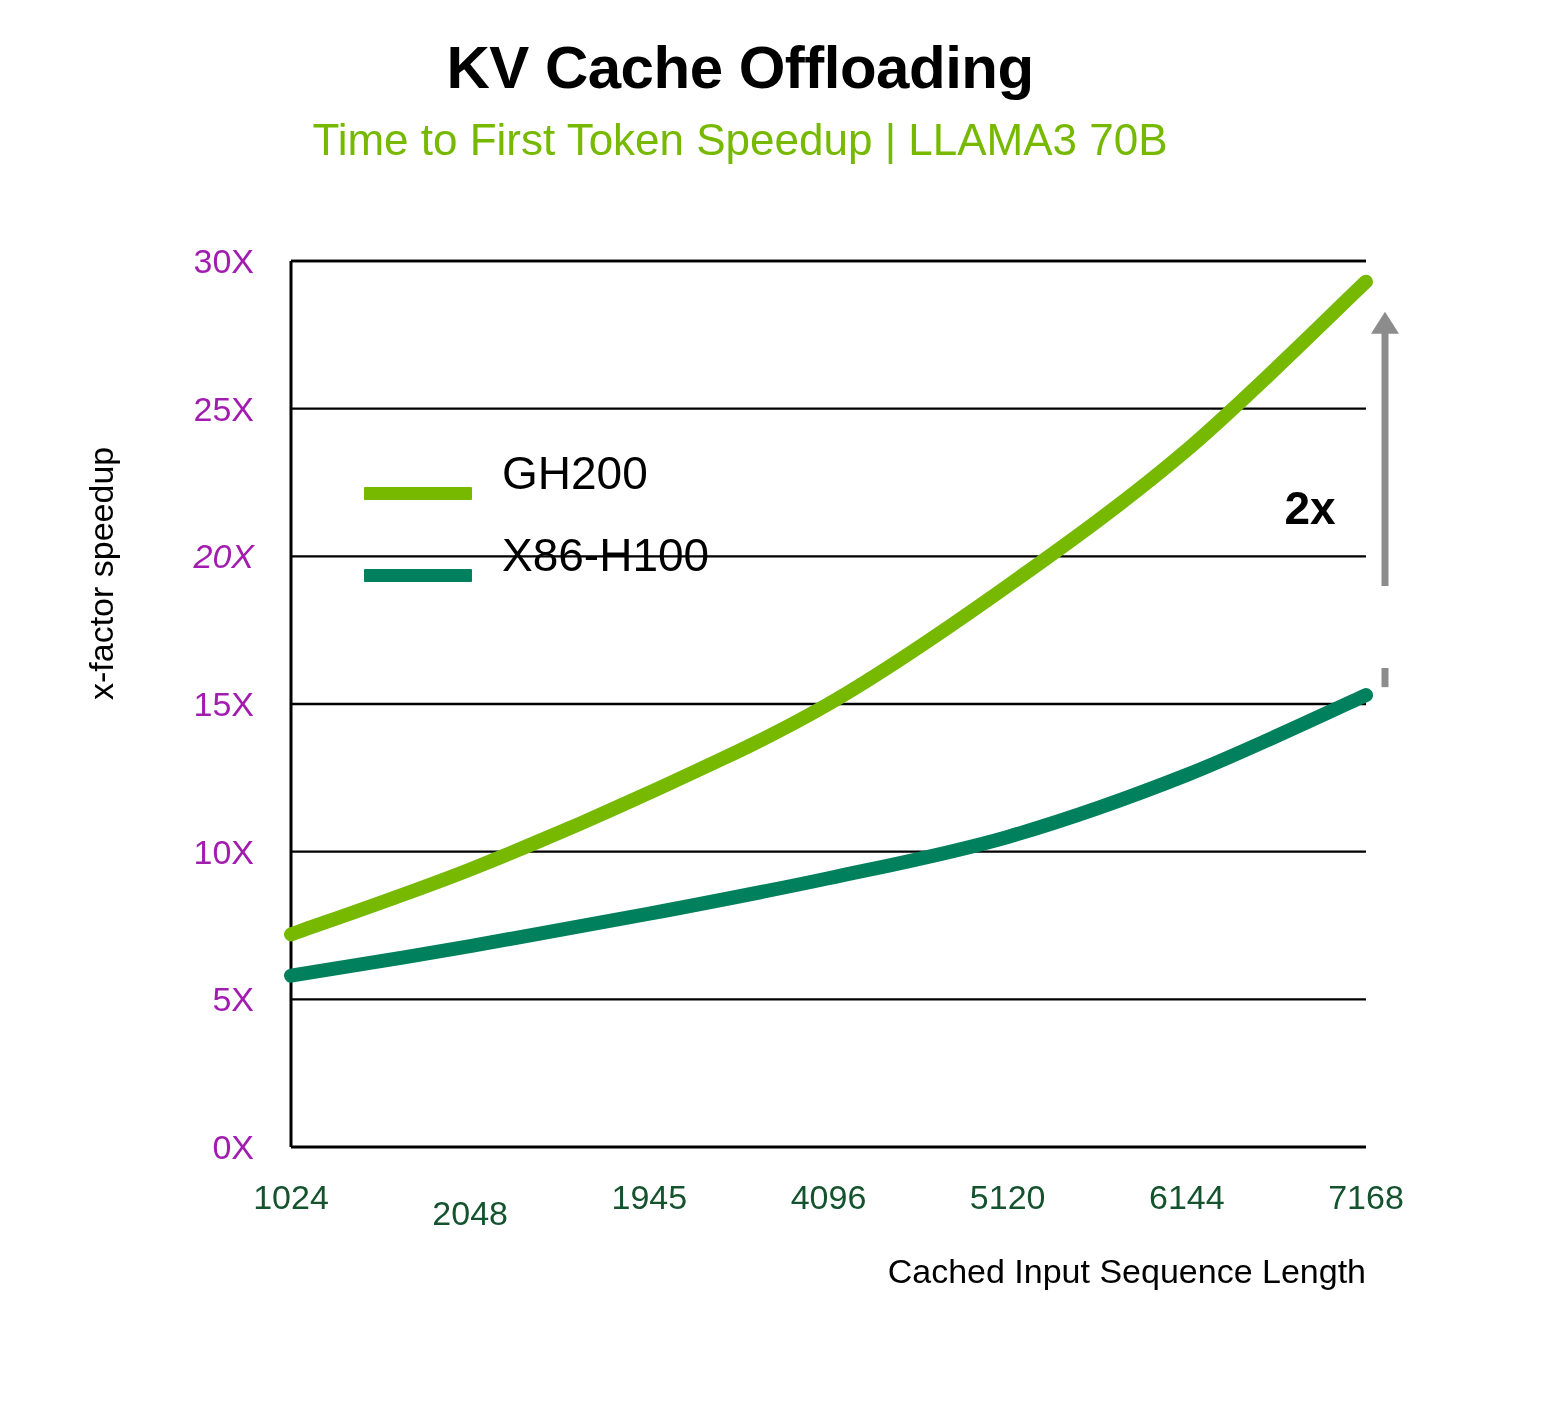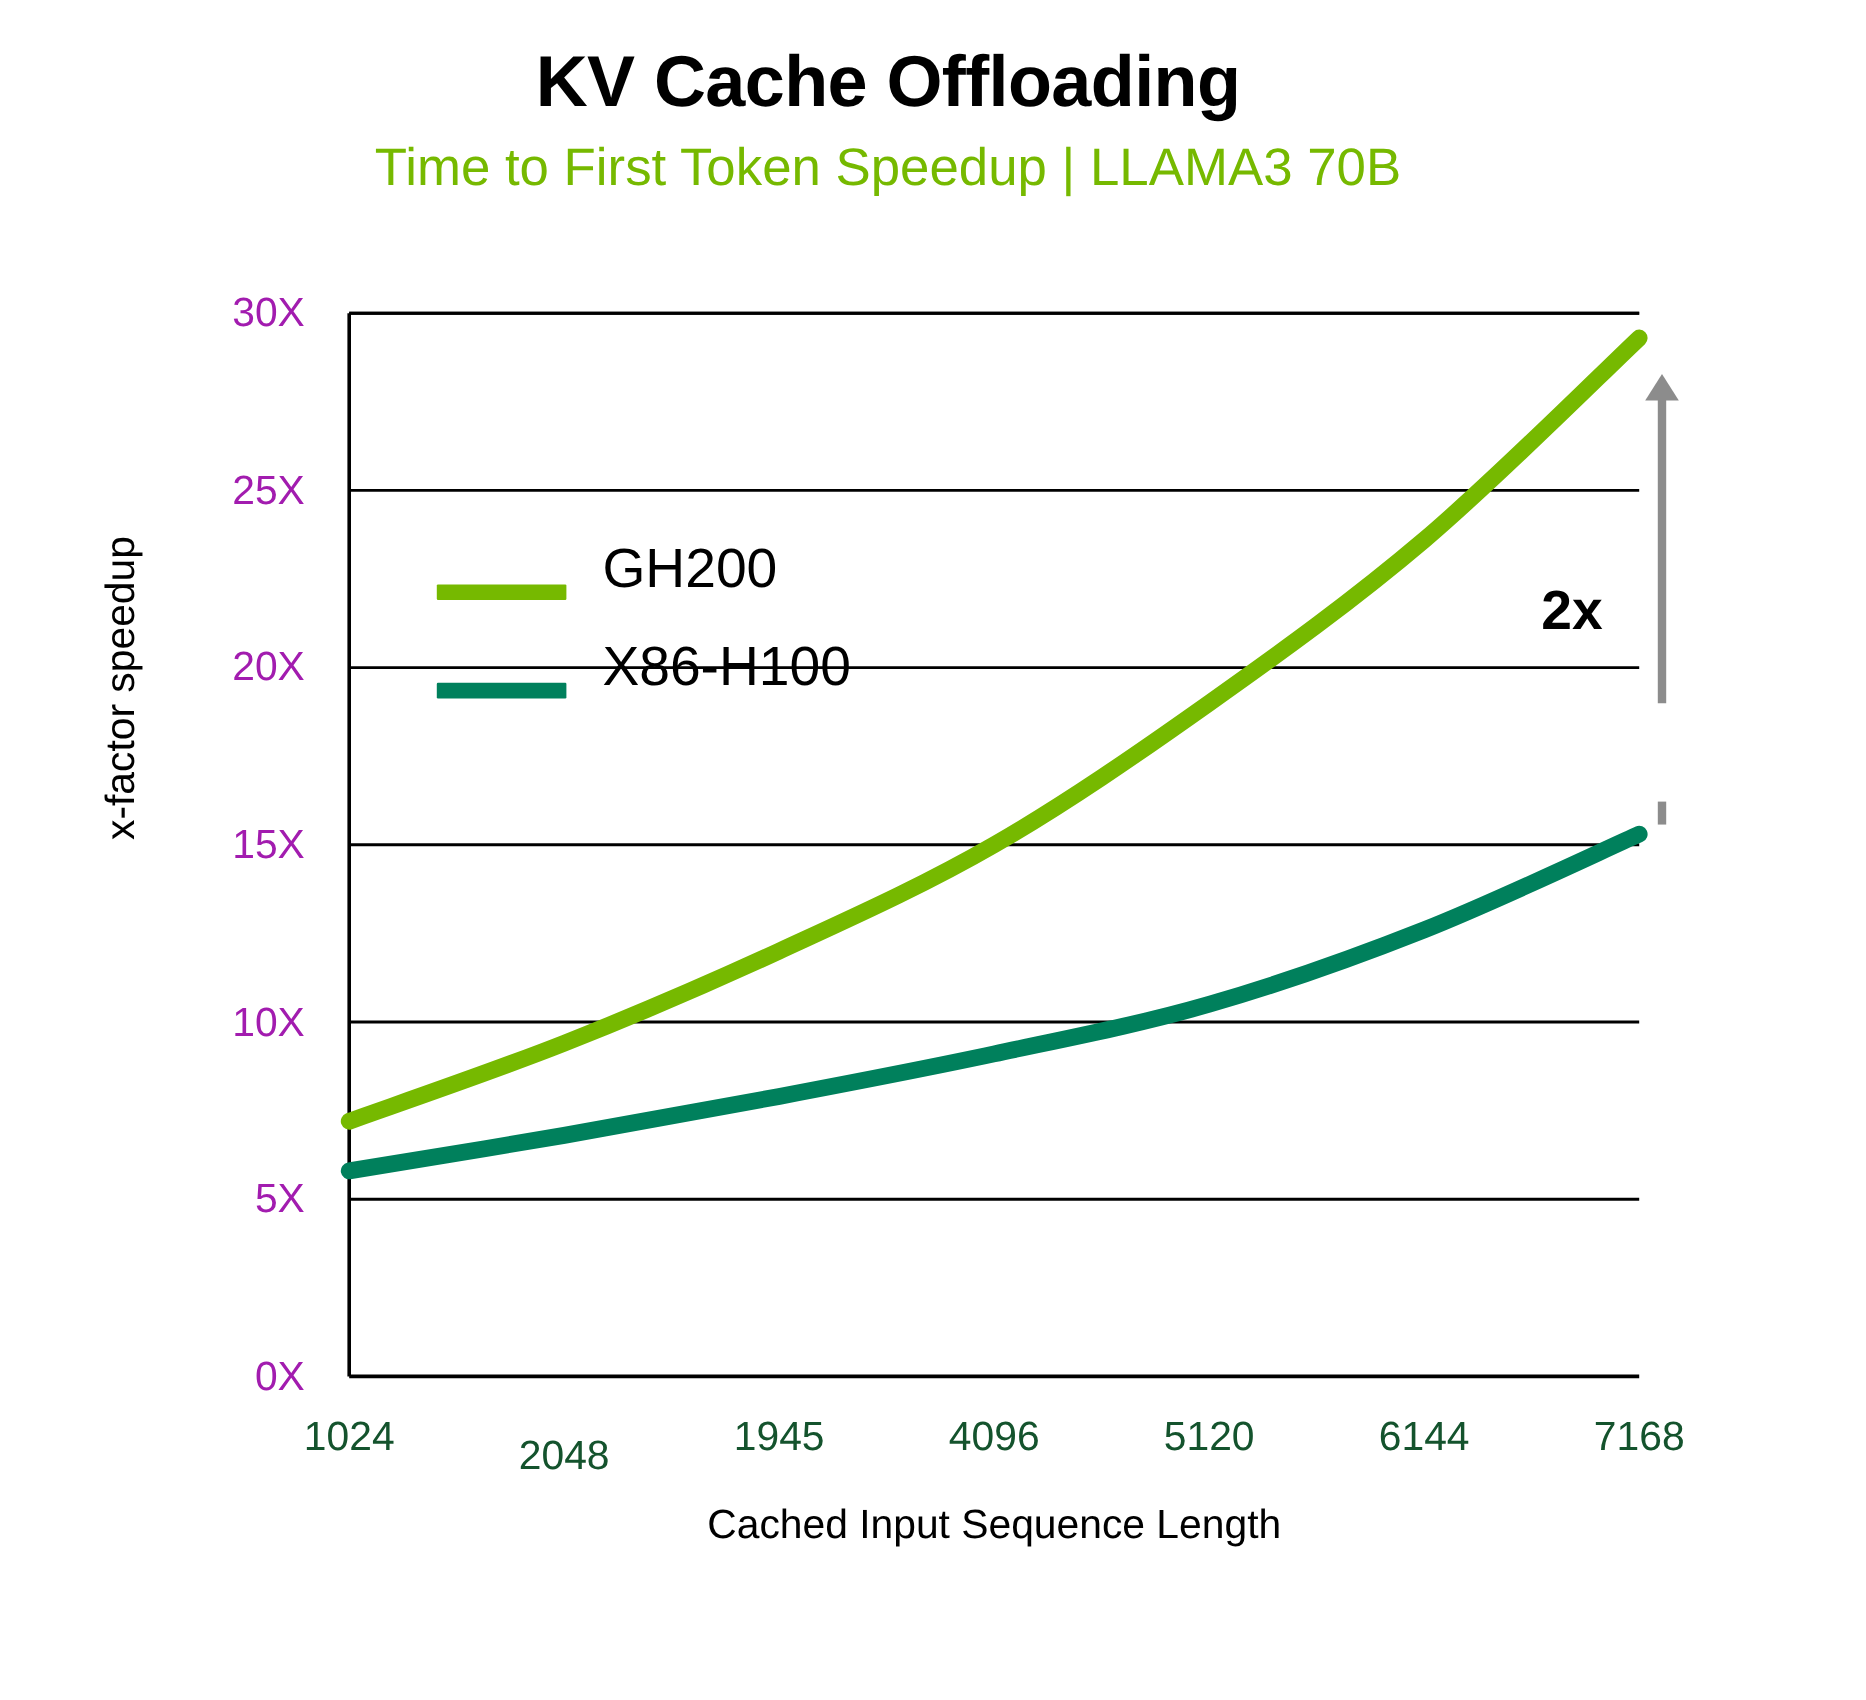--- a/index.html
+++ b/index.html
@@ -61,21 +61,21 @@
     font-size: 34px;
     color: #000000;
     white-space: nowrap;
     text-align: left;
   }
   #xlabel {
     position: absolute;
     left: 291px;
     top: 1252px;
     width: 1075px;
-    text-align: center;
+    text-align: right;
     font-size: 34px;
     color: #000000;
     white-space: nowrap;
   }
 
   
   .ytick {
     position: absolute;
     right: 16px;
     width: 120px;
@@ -165,21 +165,21 @@
   </div>
 
   <div id="ylabel">x-factor speedup</div>
   <div id="xlabel">Cached Input Sequence Length</div>
 
   <div id="ytick-layer">
       <div class="ytick" style="top: 1130px;">0X</div>
       <div class="ytick" style="top: 982.333px;">5X</div>
       <div class="ytick" style="top: 834.667px;">10X</div>
       <div class="ytick" style="top: 687px;">15X</div>
-      <div class="ytick" style="top: 539.333px;">20X</div>
+      <div class="ytick" style="top: 539.333px; font-style: italic;">20X</div>
       <div class="ytick" style="top: 391.667px;">25X</div>
       <div class="ytick" style="top: 244px;">30X</div>
     </div>
   <div id="xtick-layer">
       <div class="xtick" style="left: 291px;">1024</div>
       <div class="xtick" style="left: 470.167px; margin-top: 16px;">2048</div>
       <div class="xtick" style="left: 649.333px;">1945</div>
       <div class="xtick" style="left: 828.5px;">4096</div>
       <div class="xtick" style="left: 1007.67px;">5120</div>
       <div class="xtick" style="left: 1186.83px;">6144</div>

